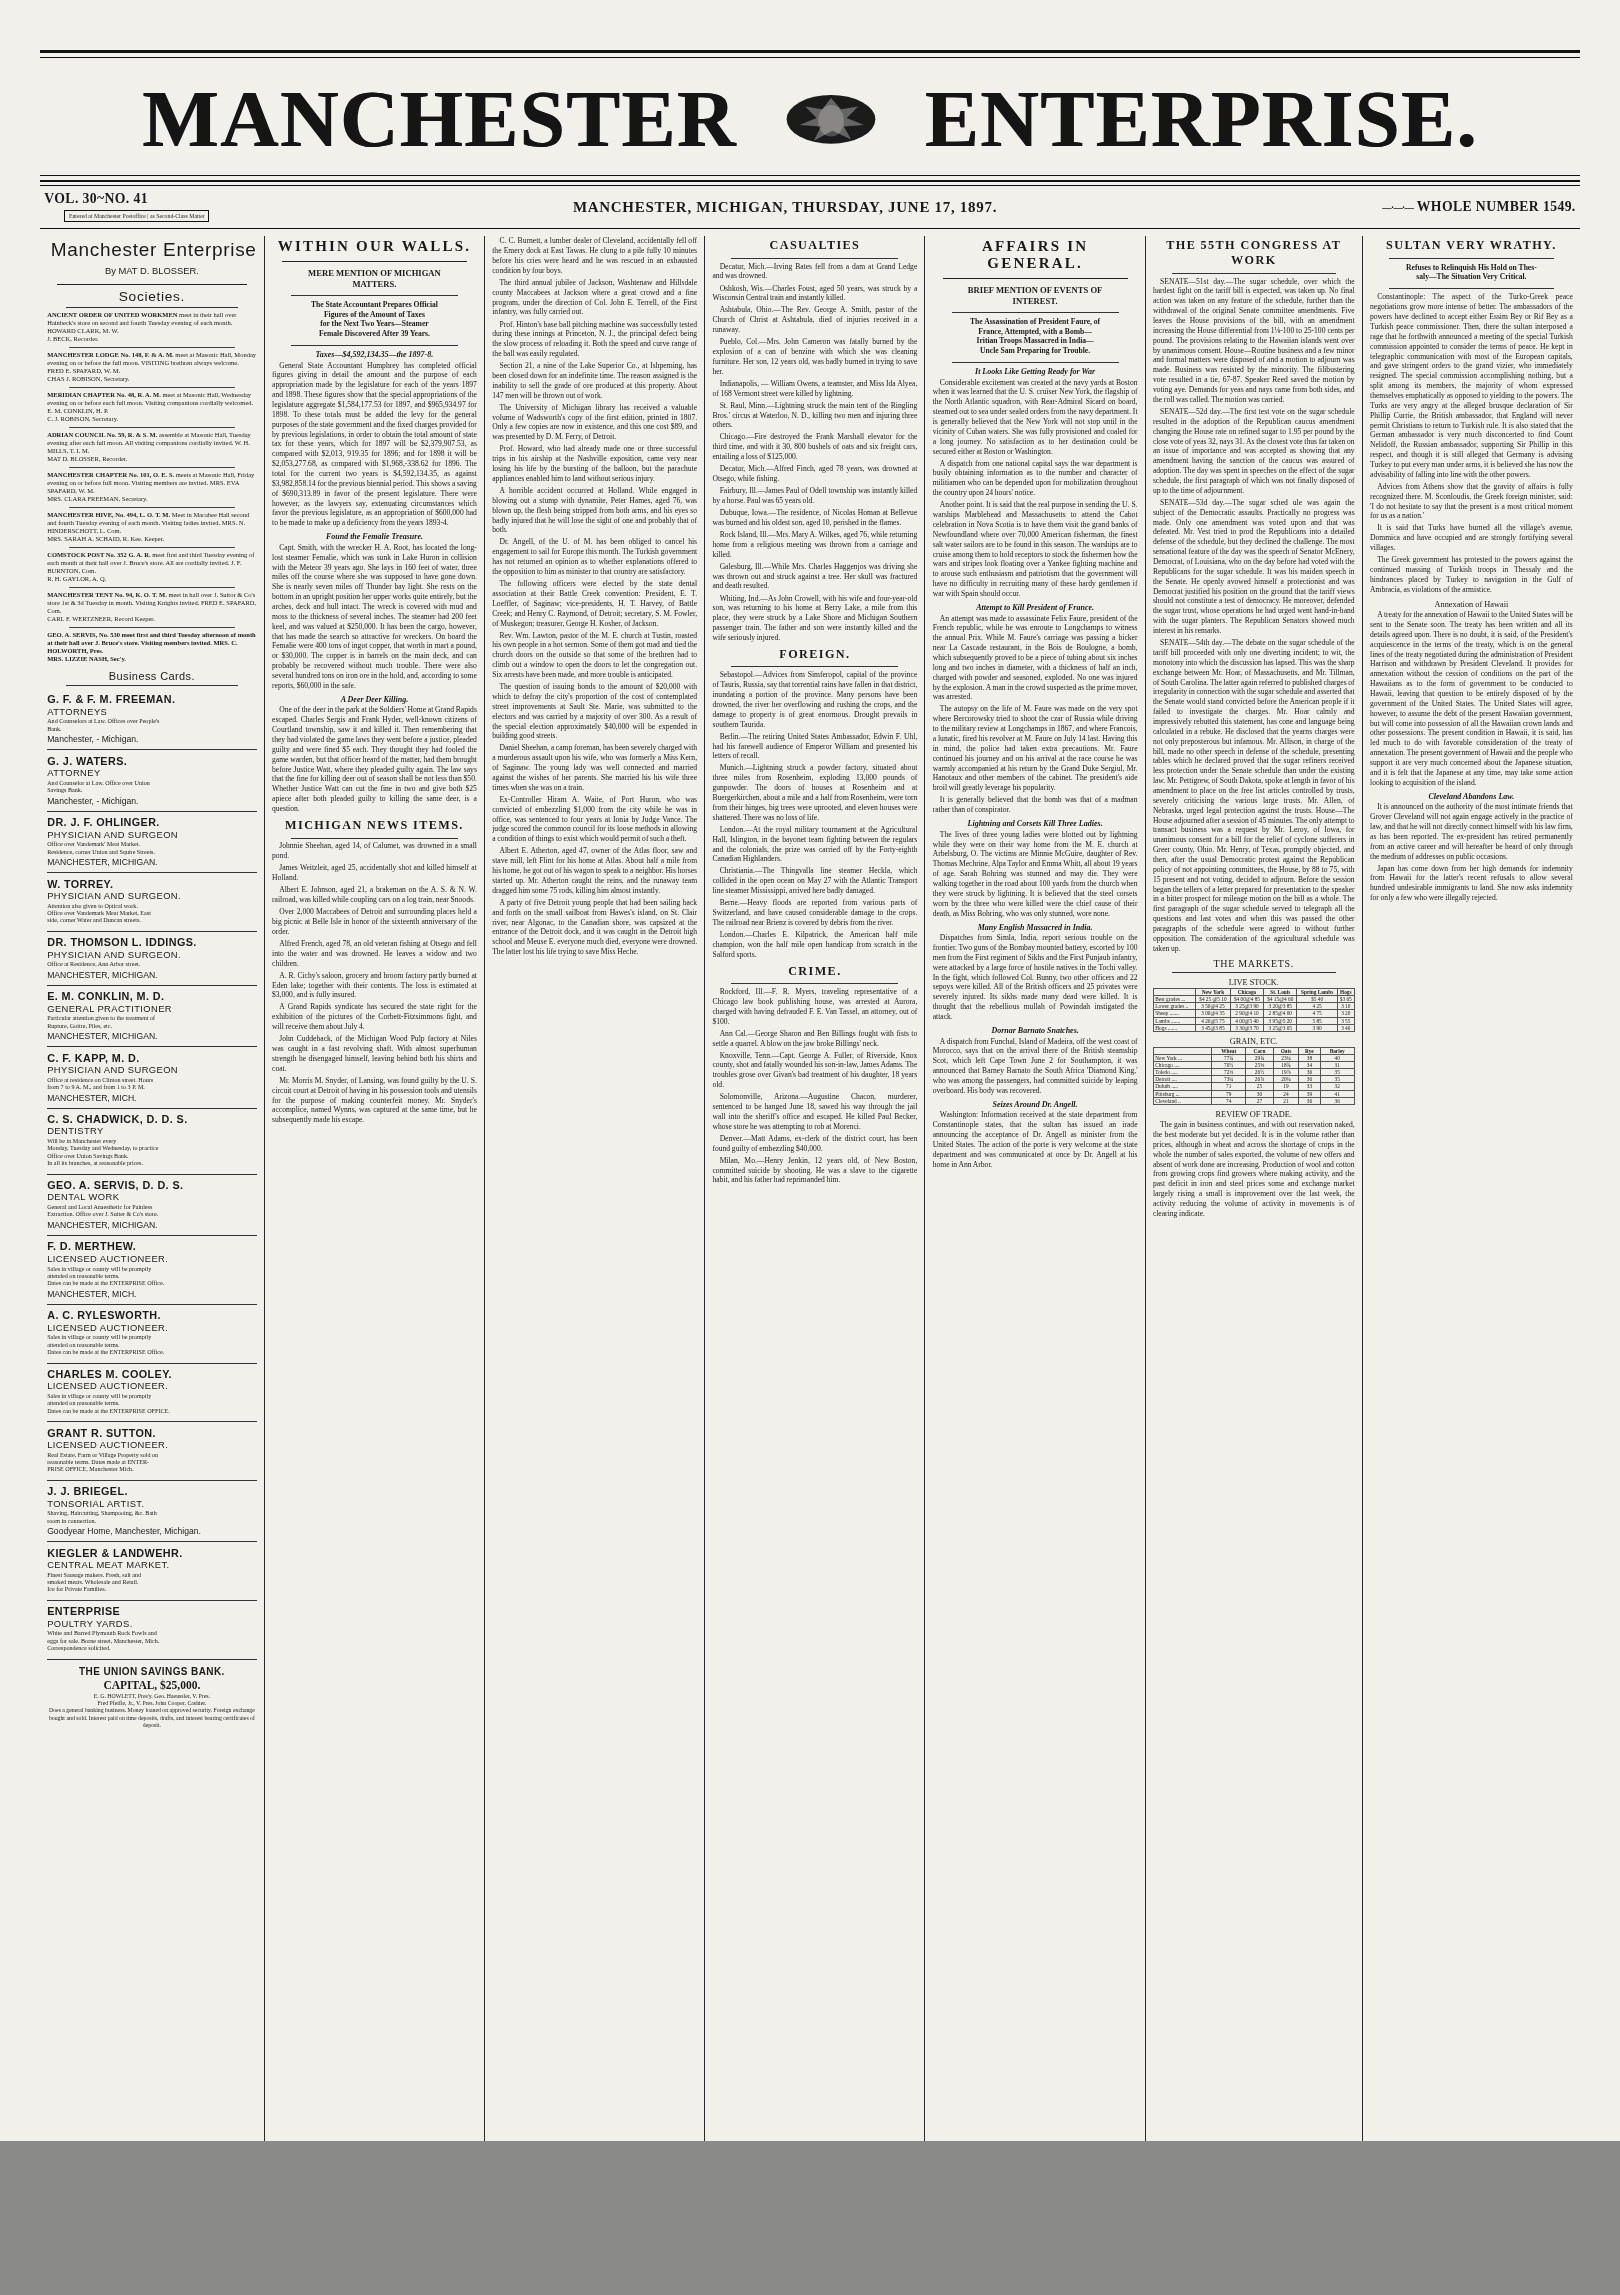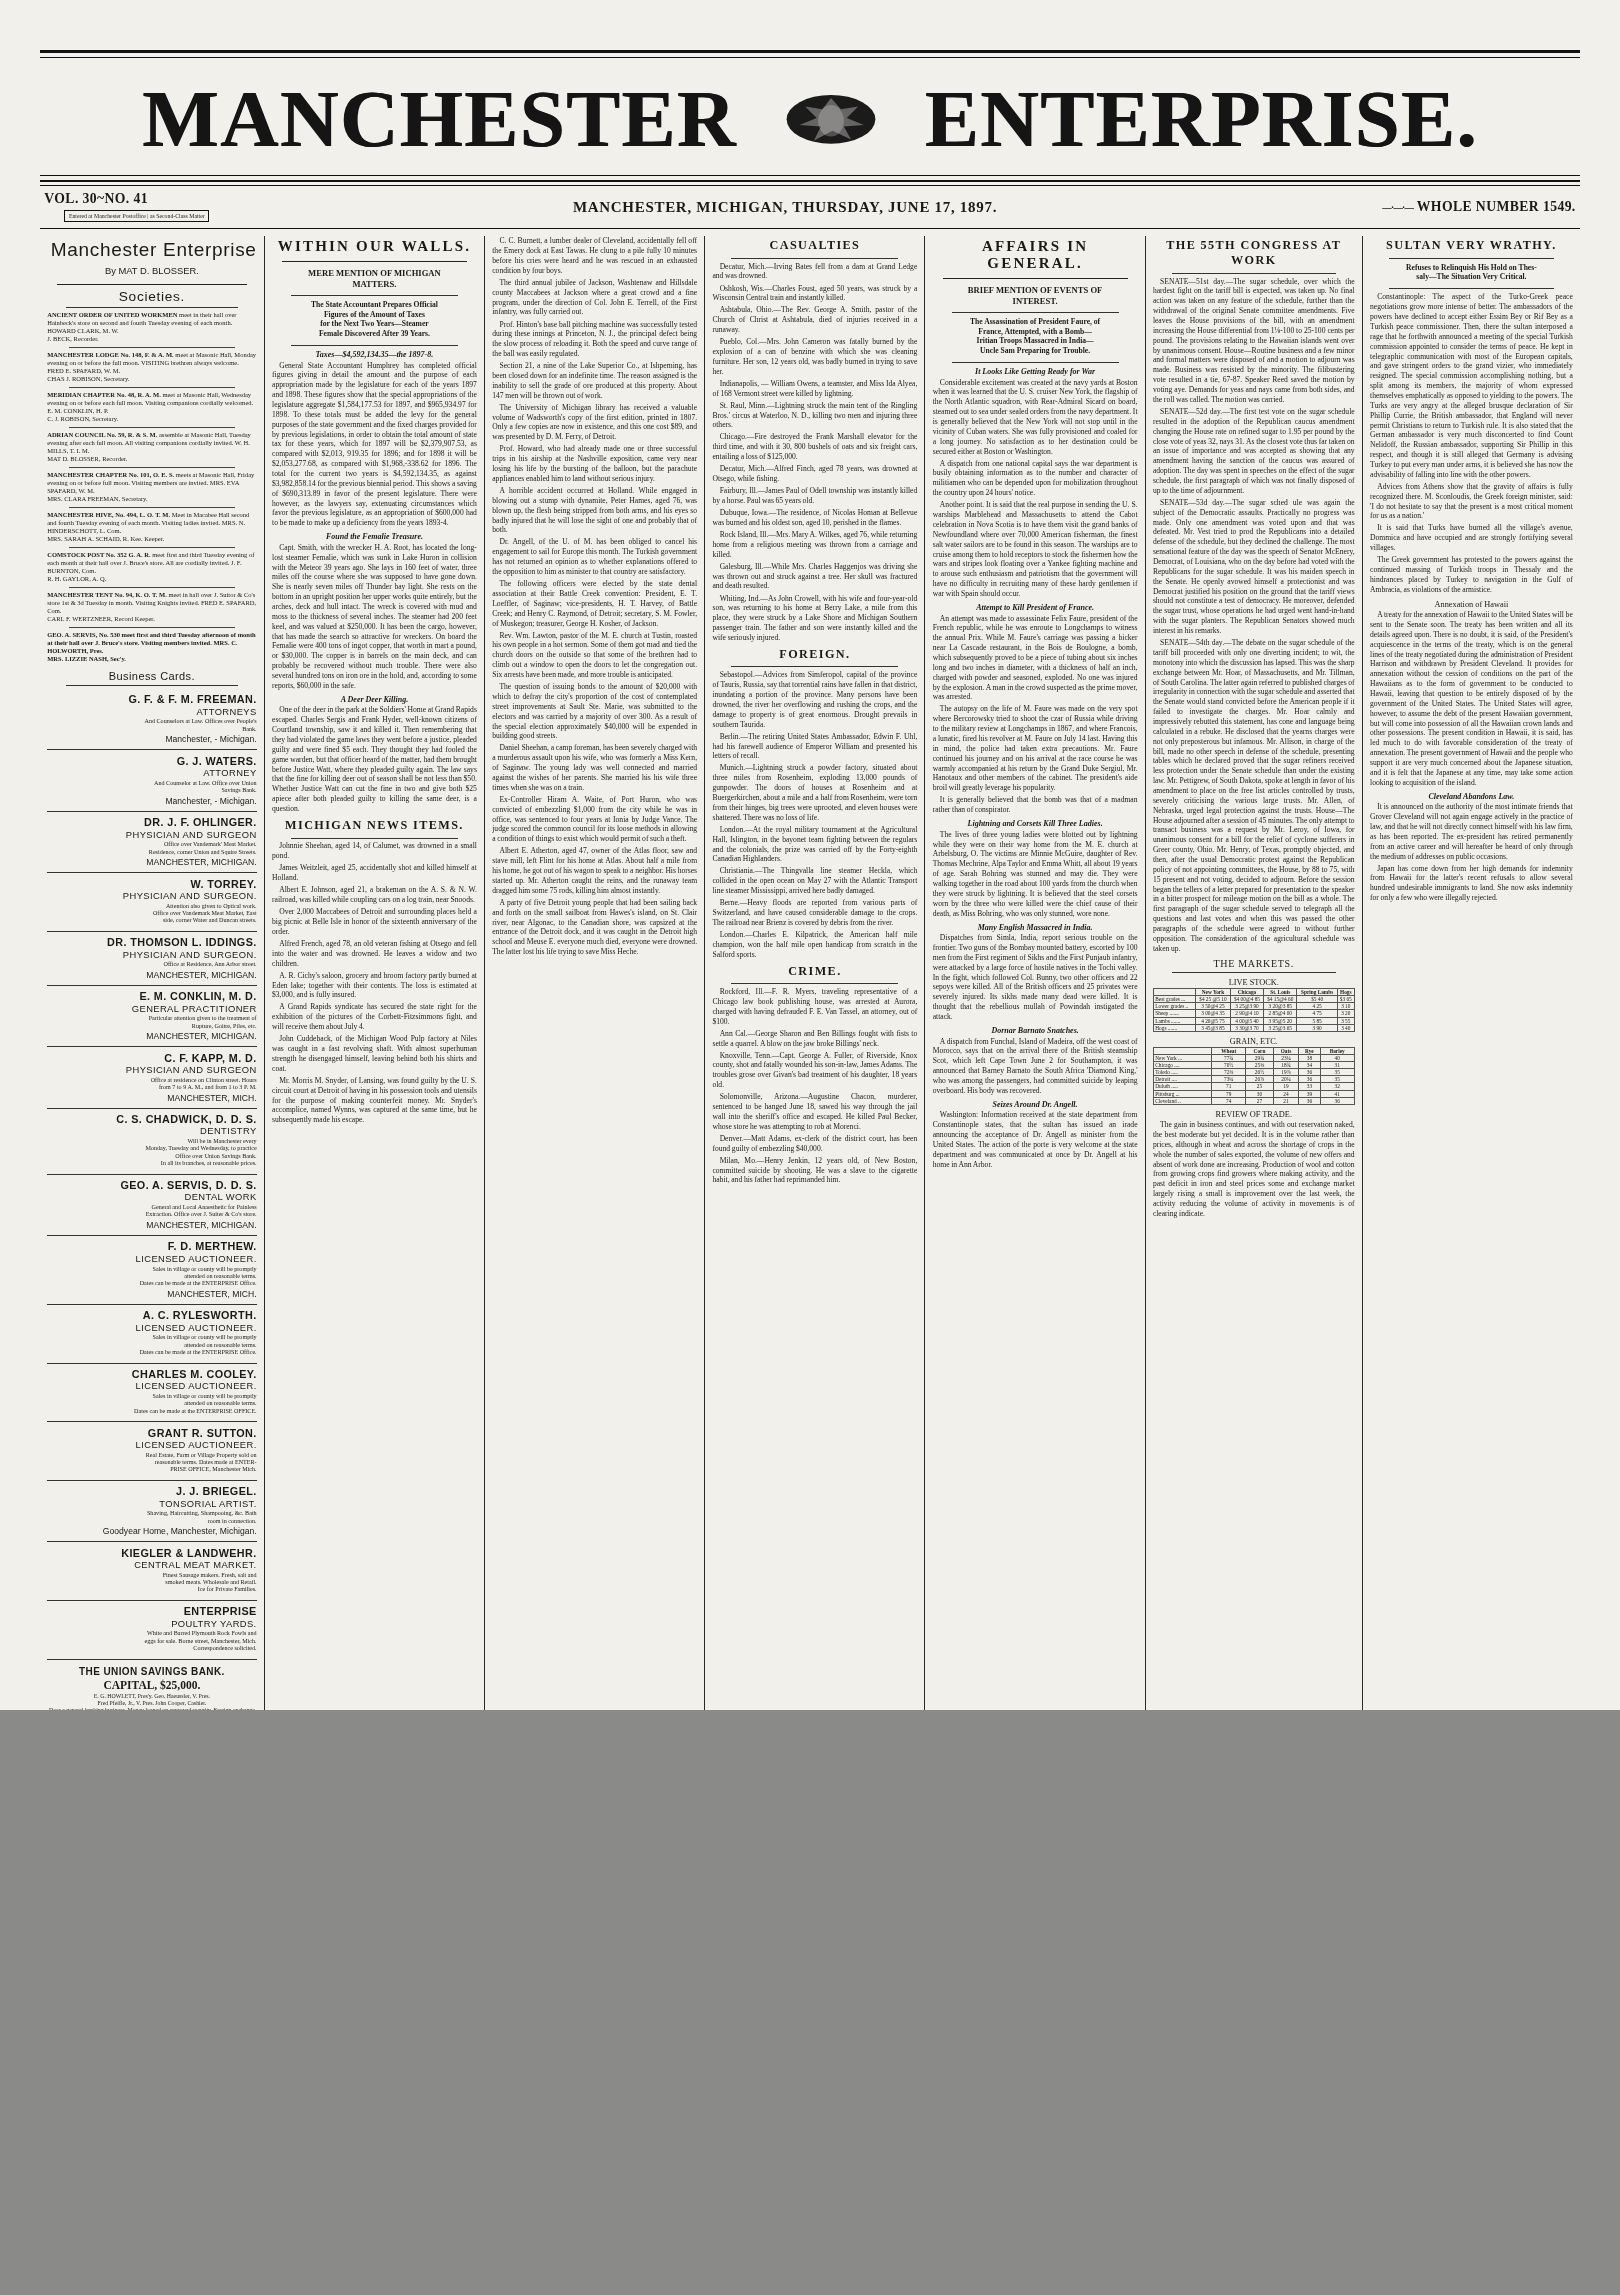--- a/index.html
+++ b/index.html
@@ -2,21 +2,21 @@
 <html style="font-size:11.5px"><head>
 <meta charset="utf-8">
 <style>
   html, body {
     margin: 0;
     padding: 0;
     background: #8a8a88;
   }
   .page {
     width: 1620px;
-    height: 1710px;
+    height: 2141px;
     background: #f2f0ea;
     margin: 0 auto;
     position: relative;
     box-sizing: border-box;
     padding: 50px 40px 21.6px 40px;
     font-family: "Liberation Serif", serif;
     color: #1a1a18;
     overflow: hidden;
   }
 
@@ -211,21 +211,21 @@
   .bizcards {
     text-align: center;
     font-size: 11px;
     font-family: "Liberation Sans", sans-serif;
     margin: 7.2px 0 2.9px 0;
     letter-spacing: 0.4px;
   }
   .card {
     border-bottom: 0.7px solid #333;
     padding: 4.3px 0 5px 0;
-    text-align: right;
+    text-align: left;
   }
   .card .nm {
     font-size: 10.8px;
     font-weight: bold;
     font-family: "Liberation Sans", sans-serif;
     letter-spacing: 0.4px;
     line-height: 1.15;
   }
   .card .ti {
     font-size: 9.4px;

